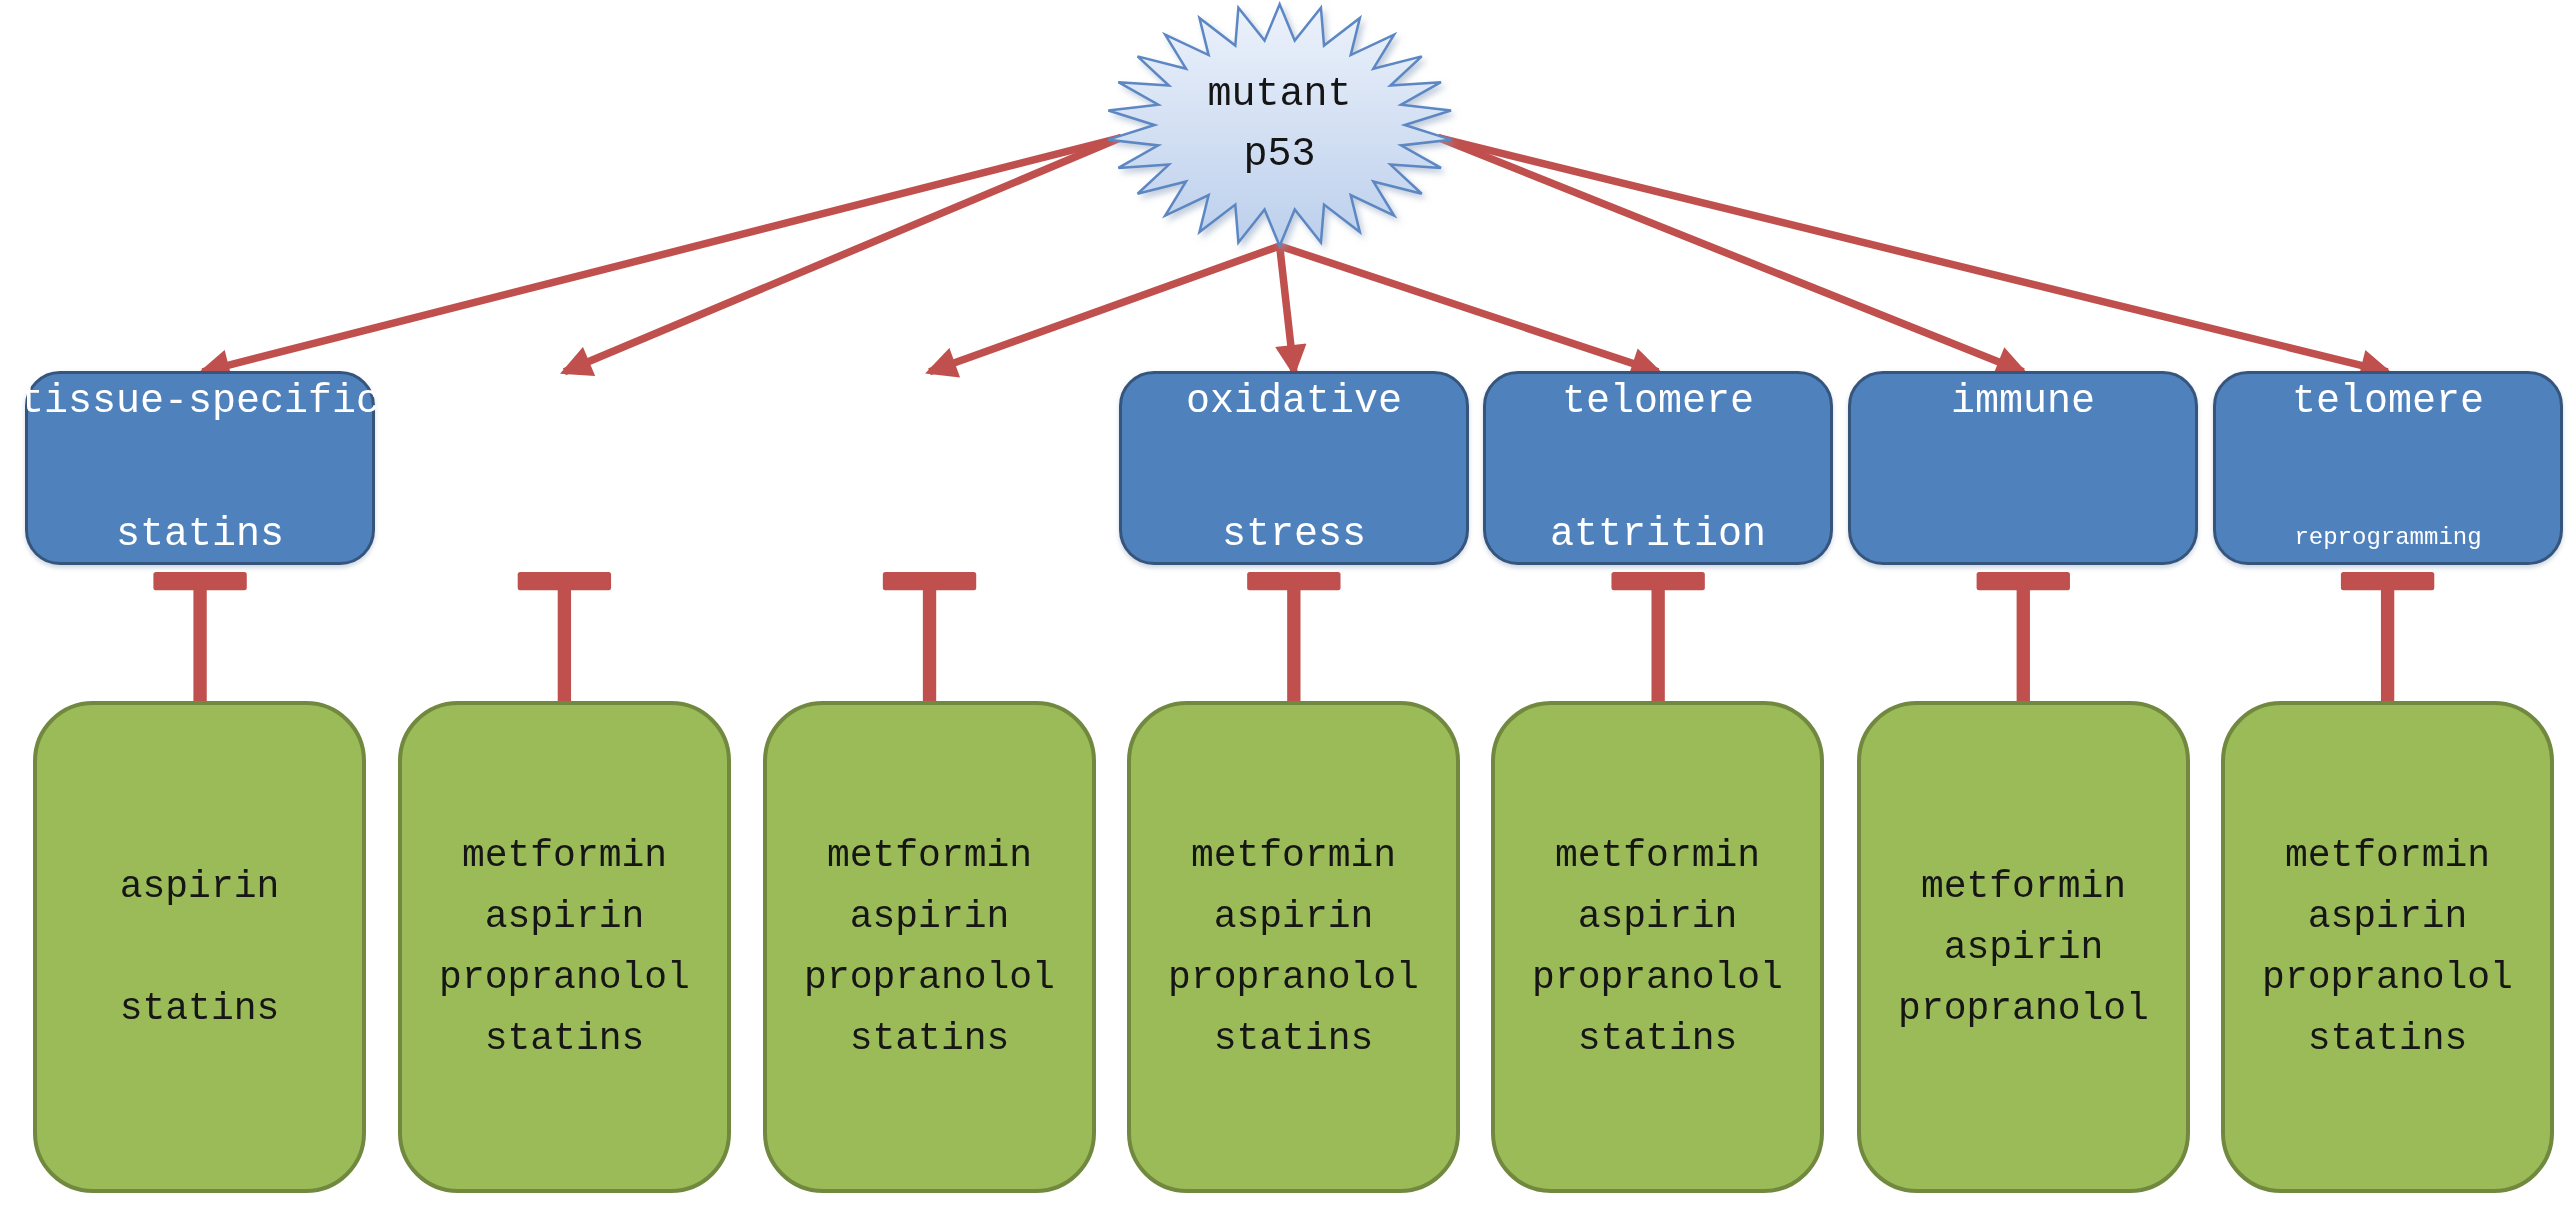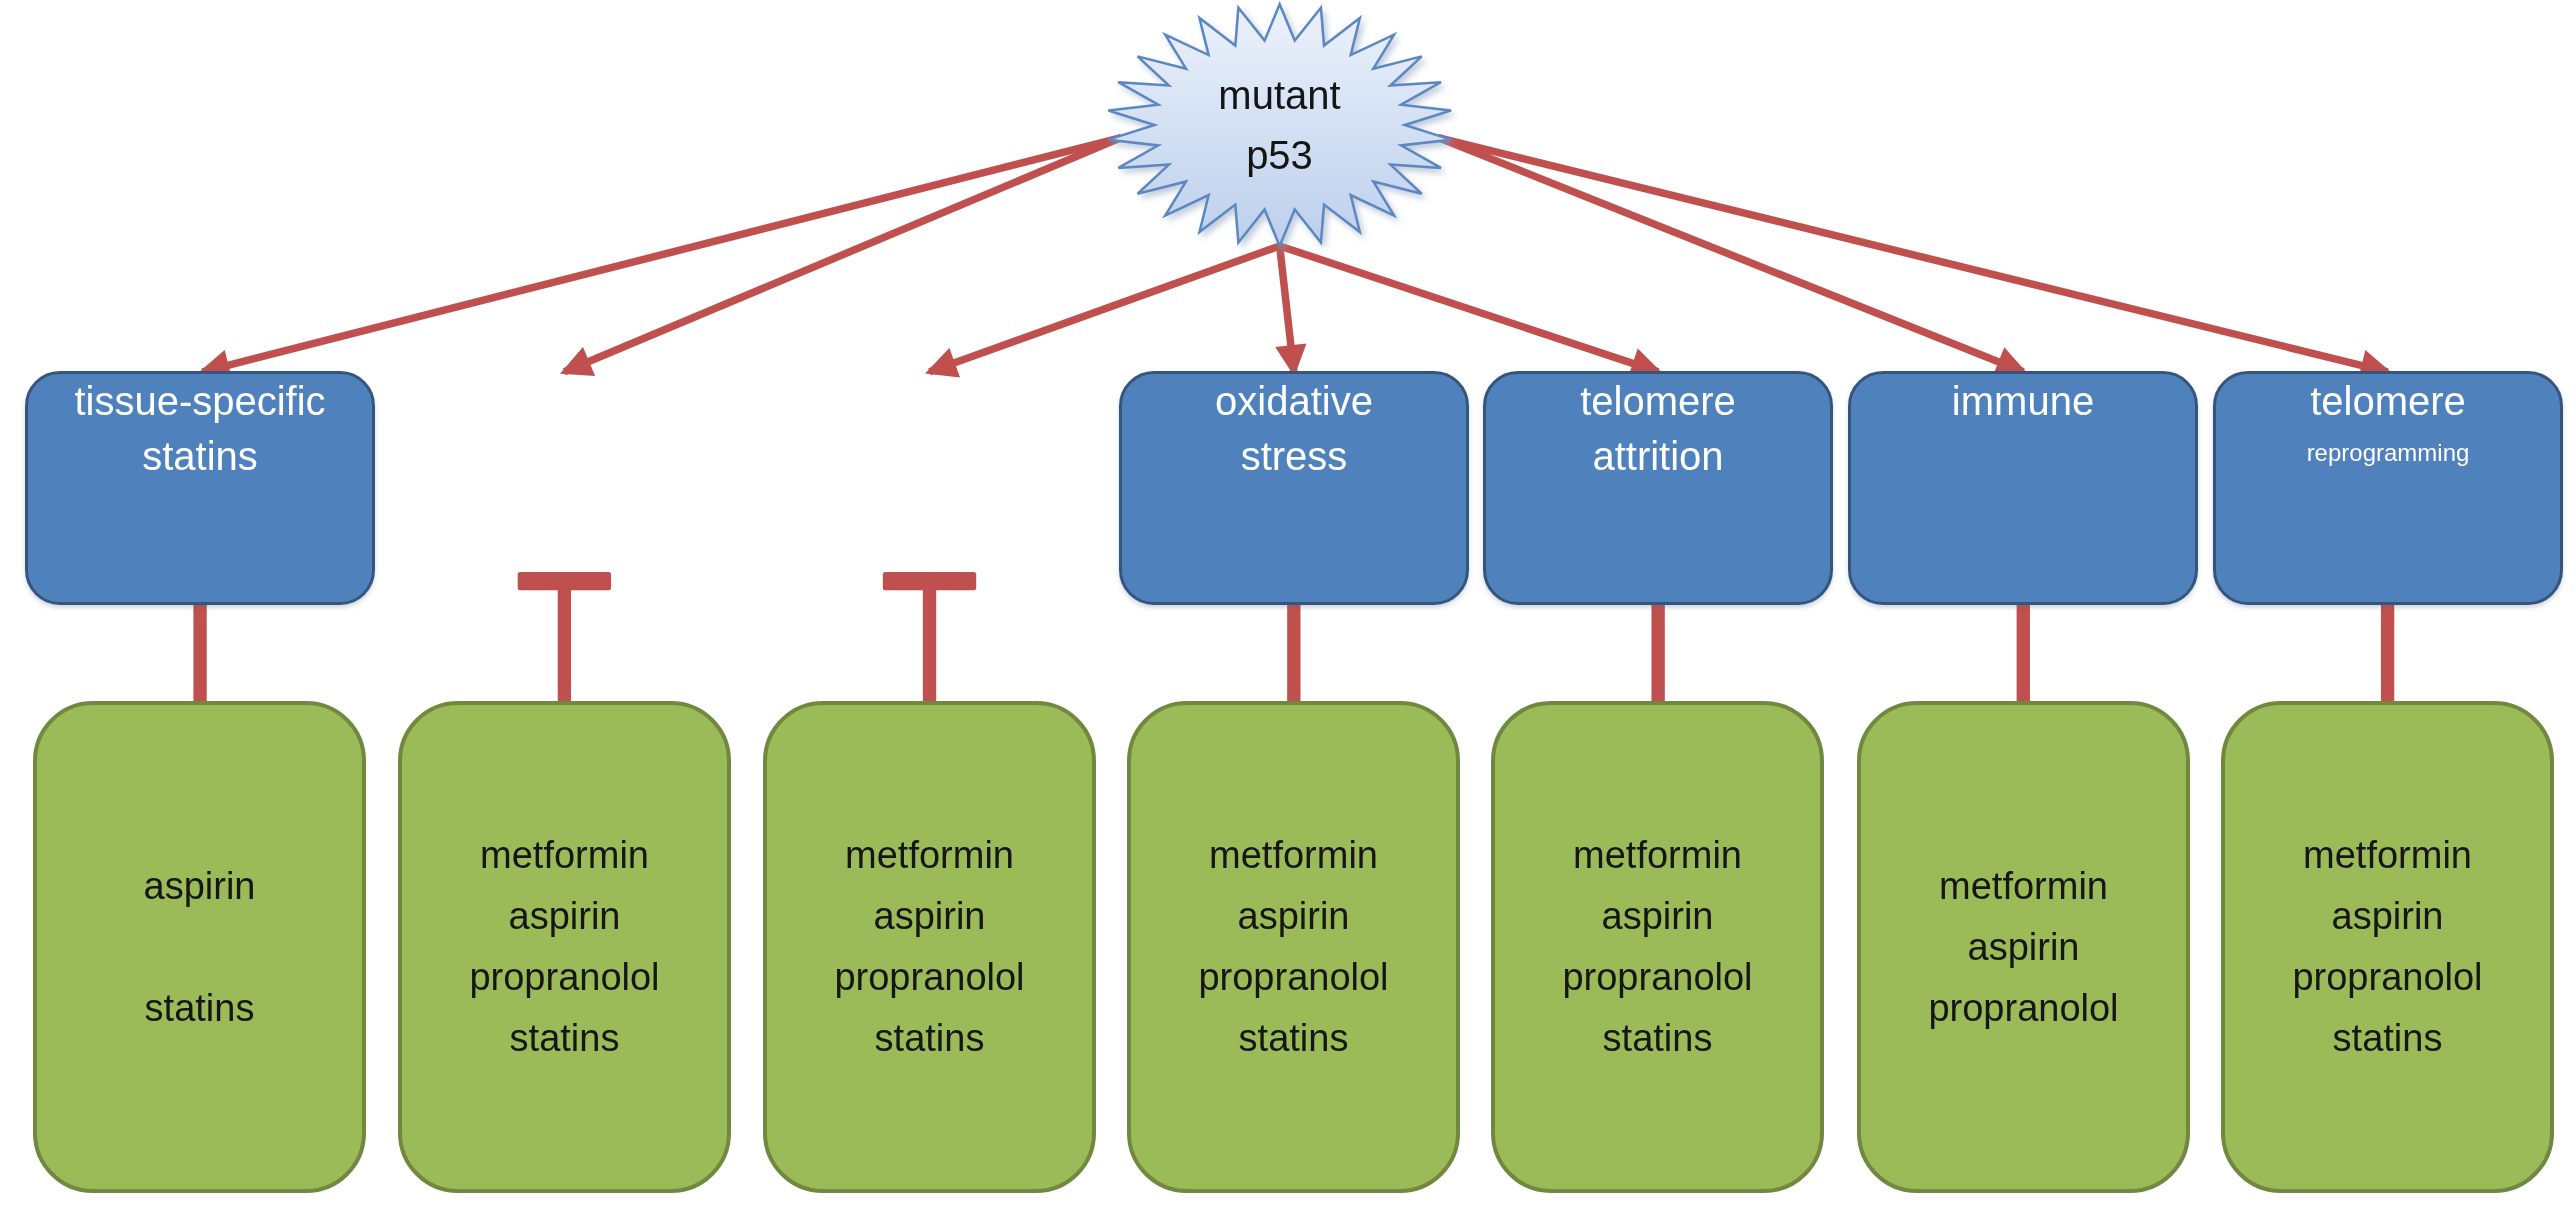--- a/index.html
+++ b/index.html
@@ -1,31 +1,31 @@
 <!DOCTYPE html>
 <html style="--background: #ffffff; --hallmark-fill: #4f81bd; --hallmark-border: #36557d; --hallmark-text: #ffffff; --drug-fill: #9bbb59; --drug-border: #71893f; --drug-text: #161616; --connector-red: #c0504d; --starburst-fill-top: #ecf2fb; --starburst-fill-bottom: #bccfec; --starburst-border: #5b87c3;font-size:13.3px"><head>
 <meta charset="utf-8">
 <style>
   html,body{margin:0;padding:0;background:#fff;}
   .canvas{
     position:relative;width:2576px;height:1208px;overflow:hidden;
     background:var(--background,#fff);
-    font-family:Liberation Sans, sans-serif;
+    font-family:Liberation Mono, monospace;
   }
   .overlay{position:absolute;left:0;top:0;width:2576px;height:1208px;}
   .root-label{
     position:absolute;left:1113px;top:65px;width:333px;
     text-align:center;font-size:40px;line-height:60px;color:#151515;z-index:3;
   }
   .hallmark{
-    position:absolute;top:371px;width:350px;height:234px;box-sizing:border-box;
+    position:absolute;top:371px;width:350px;height:194px;box-sizing:border-box;
     background:var(--hallmark-fill,#4f81bd);
     border:3.3px solid var(--hallmark-border,#36557d);
     border-radius:35px;
-    display:flex;flex-direction:column;align-items:center;justify-content:flex-start;
+    display:flex;flex-direction:column;align-items:center;justify-content:space-between;
     color:var(--hallmark-text,#fff);font-size:40px;line-height:55px;z-index:2;
     box-shadow:0 2.5px 4.2px rgba(70,100,140,.25);
     text-align:center;
   }
   .hallmark .hl{white-space:nowrap;}
   .hallmark .hl.small{font-size:24px;line-height:48px;}
   .drugbox{
     position:absolute;top:701px;width:333px;height:492px;box-sizing:border-box;
     background:var(--drug-fill,#9bbb59);
     border:4.2px solid var(--drug-border,#71893f);

